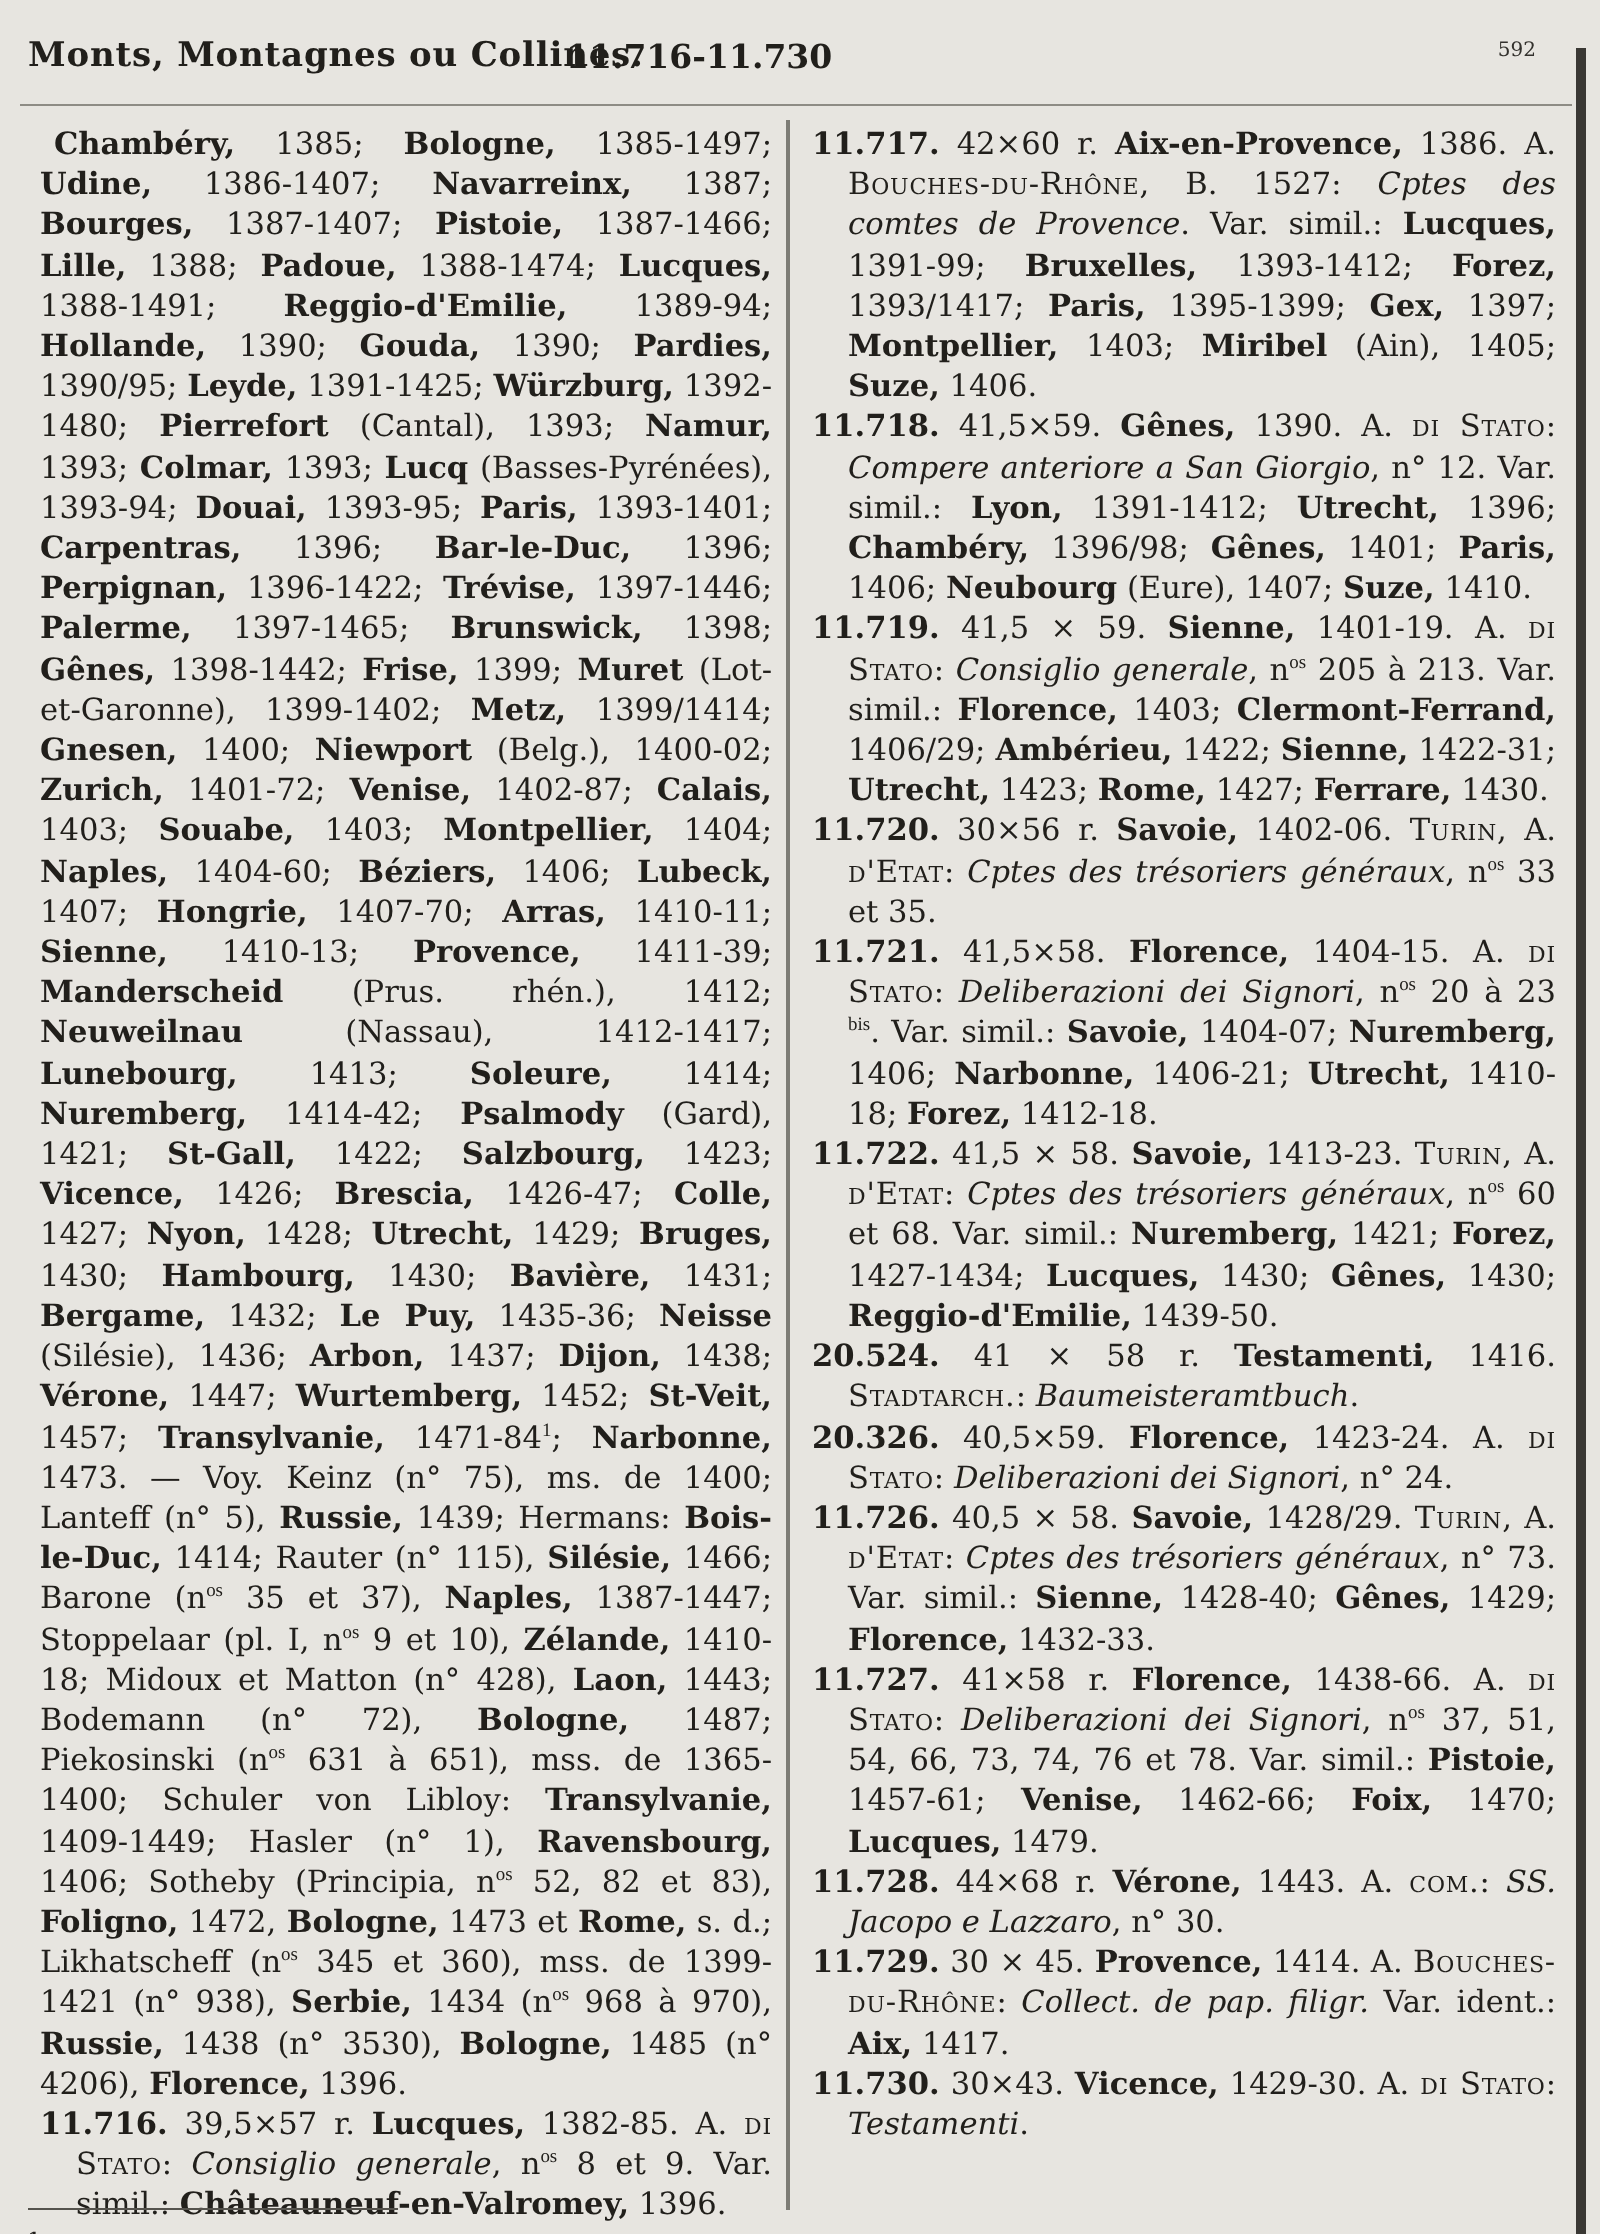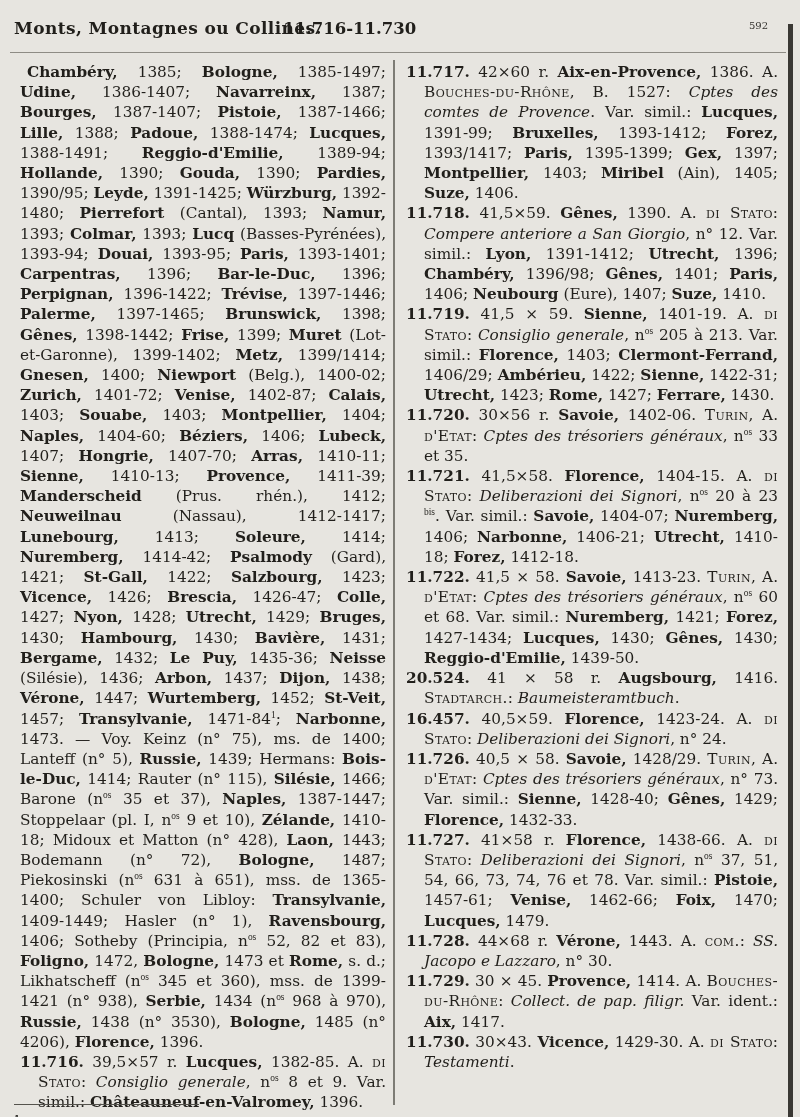--- a/index.html
+++ b/index.html
@@ -77,22 +77,22 @@
     <p class="para entry"><span class="seg-b">11.716.</span><span class="seg-n"> 39,5×57 r. </span><span class="seg-b">Lucques,</span><span class="seg-n"> 1382-85. A. </span><span class="seg-sc">di Stato</span><span class="seg-n">: </span><span class="seg-i">Consiglio generale</span><span class="seg-n">, n</span><span class="seg-sup">os</span><span class="seg-n"> 8 et 9. Var. simil.: </span><span class="seg-b">Châteauneuf-en-Valromey,</span><span class="seg-n"> 1396.</span></p>
   </div>
 
   <div class="col col-right">
     <p class="para entry"><span class="seg-b">11.717.</span><span class="seg-n"> 42×60 r. </span><span class="seg-b">Aix-en-Provence,</span><span class="seg-n"> 1386. A. </span><span class="seg-sc">Bouches-du-Rhône</span><span class="seg-n">, B. 1527: </span><span class="seg-i">Cptes des comtes de Provence</span><span class="seg-n">. Var. simil.: </span><span class="seg-b">Lucques,</span><span class="seg-n"> 1391-99; </span><span class="seg-b">Bruxelles,</span><span class="seg-n"> 1393-1412; </span><span class="seg-b">Forez,</span><span class="seg-n"> 1393/1417; </span><span class="seg-b">Paris,</span><span class="seg-n"> 1395-1399; </span><span class="seg-b">Gex,</span><span class="seg-n"> 1397; </span><span class="seg-b">Montpellier,</span><span class="seg-n"> 1403; </span><span class="seg-b">Miribel</span><span class="seg-n"> (Ain), 1405; </span><span class="seg-b">Suze,</span><span class="seg-n"> 1406.</span></p>
     <p class="para entry"><span class="seg-b">11.718.</span><span class="seg-n"> 41,5×59. </span><span class="seg-b">Gênes,</span><span class="seg-n"> 1390. A. </span><span class="seg-sc">di Stato</span><span class="seg-n">: </span><span class="seg-i">Compere anteriore a San Giorgio</span><span class="seg-n">, n° 12. Var. simil.: </span><span class="seg-b">Lyon,</span><span class="seg-n"> 1391-1412; </span><span class="seg-b">Utrecht,</span><span class="seg-n"> 1396; </span><span class="seg-b">Chambéry,</span><span class="seg-n"> 1396/98; </span><span class="seg-b">Gênes,</span><span class="seg-n"> 1401; </span><span class="seg-b">Paris,</span><span class="seg-n"> 1406; </span><span class="seg-b">Neubourg</span><span class="seg-n"> (Eure), 1407; </span><span class="seg-b">Suze,</span><span class="seg-n"> 1410.</span></p>
     <p class="para entry"><span class="seg-b">11.719.</span><span class="seg-n"> 41,5 × 59. </span><span class="seg-b">Sienne,</span><span class="seg-n"> 1401-19. A. </span><span class="seg-sc">di Stato</span><span class="seg-n">: </span><span class="seg-i">Consiglio generale</span><span class="seg-n">, n</span><span class="seg-sup">os</span><span class="seg-n"> 205 à 213. Var. simil.: </span><span class="seg-b">Florence,</span><span class="seg-n"> 1403; </span><span class="seg-b">Clermont-Ferrand,</span><span class="seg-n"> 1406/29; </span><span class="seg-b">Ambérieu,</span><span class="seg-n"> 1422; </span><span class="seg-b">Sienne,</span><span class="seg-n"> 1422-31; </span><span class="seg-b">Utrecht,</span><span class="seg-n"> 1423; </span><span class="seg-b">Rome,</span><span class="seg-n"> 1427; </span><span class="seg-b">Ferrare,</span><span class="seg-n"> 1430.</span></p>
     <p class="para entry"><span class="seg-b">11.720.</span><span class="seg-n"> 30×56 r. </span><span class="seg-b">Savoie,</span><span class="seg-n"> 1402-06. </span><span class="seg-sc">Turin</span><span class="seg-n">, A. </span><span class="seg-sc">d'Etat</span><span class="seg-n">: </span><span class="seg-i">Cptes des trésoriers généraux</span><span class="seg-n">, n</span><span class="seg-sup">os</span><span class="seg-n"> 33 et 35.</span></p>
     <p class="para entry"><span class="seg-b">11.721.</span><span class="seg-n"> 41,5×58. </span><span class="seg-b">Florence,</span><span class="seg-n"> 1404-15. A. </span><span class="seg-sc">di Stato</span><span class="seg-n">: </span><span class="seg-i">Deliberazioni dei Signori</span><span class="seg-n">, n</span><span class="seg-sup">os</span><span class="seg-n"> 20 à 23 </span><span class="seg-sup">bis</span><span class="seg-n">. Var. simil.: </span><span class="seg-b">Savoie,</span><span class="seg-n"> 1404-07; </span><span class="seg-b">Nuremberg,</span><span class="seg-n"> 1406; </span><span class="seg-b">Narbonne,</span><span class="seg-n"> 1406-21; </span><span class="seg-b">Utrecht,</span><span class="seg-n"> 1410-18; </span><span class="seg-b">Forez,</span><span class="seg-n"> 1412-18.</span></p>
     <p class="para entry"><span class="seg-b">11.722.</span><span class="seg-n"> 41,5 × 58. </span><span class="seg-b">Savoie,</span><span class="seg-n"> 1413-23. </span><span class="seg-sc">Turin</span><span class="seg-n">, A. </span><span class="seg-sc">d'Etat</span><span class="seg-n">: </span><span class="seg-i">Cptes des trésoriers généraux</span><span class="seg-n">, n</span><span class="seg-sup">os</span><span class="seg-n"> 60 et 68. Var. simil.: </span><span class="seg-b">Nuremberg,</span><span class="seg-n"> 1421; </span><span class="seg-b">Forez,</span><span class="seg-n"> 1427-1434; </span><span class="seg-b">Lucques,</span><span class="seg-n"> 1430; </span><span class="seg-b">Gênes,</span><span class="seg-n"> 1430; </span><span class="seg-b">Reggio-d'Emilie,</span><span class="seg-n"> 1439-50.</span></p>
-    <p class="para entry"><span class="seg-b">20.524.</span><span class="seg-n"> 41 × 58 r. </span><span class="seg-b">Augsbourg,</span><span class="seg-n"> 1416. </span><span class="seg-sc">Stadtarch.</span><span class="seg-n">: </span><span class="seg-i">Baumeisteramtbuch</span><span class="seg-n">.</span></p>
-    <p class="para entry"><span class="seg-b">16.457.</span><span class="seg-n"> 40,5×59. </span><span class="seg-b">Florence,</span><span class="seg-n"> 1423-24. A. </span><span class="seg-sc">di Stato</span><span class="seg-n">: </span><span class="seg-i">Deliberazioni dei Signori</span><span class="seg-n">, n° 24.</span></p>
+    <p class="para entry"><span class="seg-b">20.524.</span><span class="seg-n"> 41 × 58 r. </span><span class="seg-b">Testamenti,</span><span class="seg-n"> 1416. </span><span class="seg-sc">Stadtarch.</span><span class="seg-n">: </span><span class="seg-i">Baumeisteramtbuch</span><span class="seg-n">.</span></p>
+    <p class="para entry"><span class="seg-b">20.326.</span><span class="seg-n"> 40,5×59. </span><span class="seg-b">Florence,</span><span class="seg-n"> 1423-24. A. </span><span class="seg-sc">di Stato</span><span class="seg-n">: </span><span class="seg-i">Deliberazioni dei Signori</span><span class="seg-n">, n° 24.</span></p>
     <p class="para entry"><span class="seg-b">11.726.</span><span class="seg-n"> 40,5 × 58. </span><span class="seg-b">Savoie,</span><span class="seg-n"> 1428/29. </span><span class="seg-sc">Turin</span><span class="seg-n">, A. </span><span class="seg-sc">d'Etat</span><span class="seg-n">: </span><span class="seg-i">Cptes des trésoriers généraux</span><span class="seg-n">, n° 73. Var. simil.: </span><span class="seg-b">Sienne,</span><span class="seg-n"> 1428-40; </span><span class="seg-b">Gênes,</span><span class="seg-n"> 1429; </span><span class="seg-b">Florence,</span><span class="seg-n"> 1432-33.</span></p>
     <p class="para entry"><span class="seg-b">11.727.</span><span class="seg-n"> 41×58 r. </span><span class="seg-b">Florence,</span><span class="seg-n"> 1438-66. A. </span><span class="seg-sc">di Stato</span><span class="seg-n">: </span><span class="seg-i">Deliberazioni dei Signori</span><span class="seg-n">, n</span><span class="seg-sup">os</span><span class="seg-n"> 37, 51, 54, 66, 73, 74, 76 et 78. Var. simil.: </span><span class="seg-b">Pistoie,</span><span class="seg-n"> 1457-61; </span><span class="seg-b">Venise,</span><span class="seg-n"> 1462-66; </span><span class="seg-b">Foix,</span><span class="seg-n"> 1470; </span><span class="seg-b">Lucques,</span><span class="seg-n"> 1479.</span></p>
     <p class="para entry"><span class="seg-b">11.728.</span><span class="seg-n"> 44×68 r. </span><span class="seg-b">Vérone,</span><span class="seg-n"> 1443. A. </span><span class="seg-sc">com.</span><span class="seg-n">: </span><span class="seg-i">SS. Jacopo e Lazzaro</span><span class="seg-n">, n° 30.</span></p>
     <p class="para entry"><span class="seg-b">11.729.</span><span class="seg-n"> 30 × 45. </span><span class="seg-b">Provence,</span><span class="seg-n"> 1414. A. </span><span class="seg-sc">Bouches-du-Rhône</span><span class="seg-n">: </span><span class="seg-i">Collect. de pap. filigr.</span><span class="seg-n"> Var. ident.: </span><span class="seg-b">Aix,</span><span class="seg-n"> 1417.</span></p>
     <p class="para entry"><span class="seg-b">11.730.</span><span class="seg-n"> 30×43. </span><span class="seg-b">Vicence,</span><span class="seg-n"> 1429-30. A. </span><span class="seg-sc">di Stato</span><span class="seg-n">: </span><span class="seg-i">Testamenti</span><span class="seg-n">.</span></p>
   </div>
 
   <div class="footnote">
     <div class="footnote-rule"></div>
     <div class="footnote-text">

